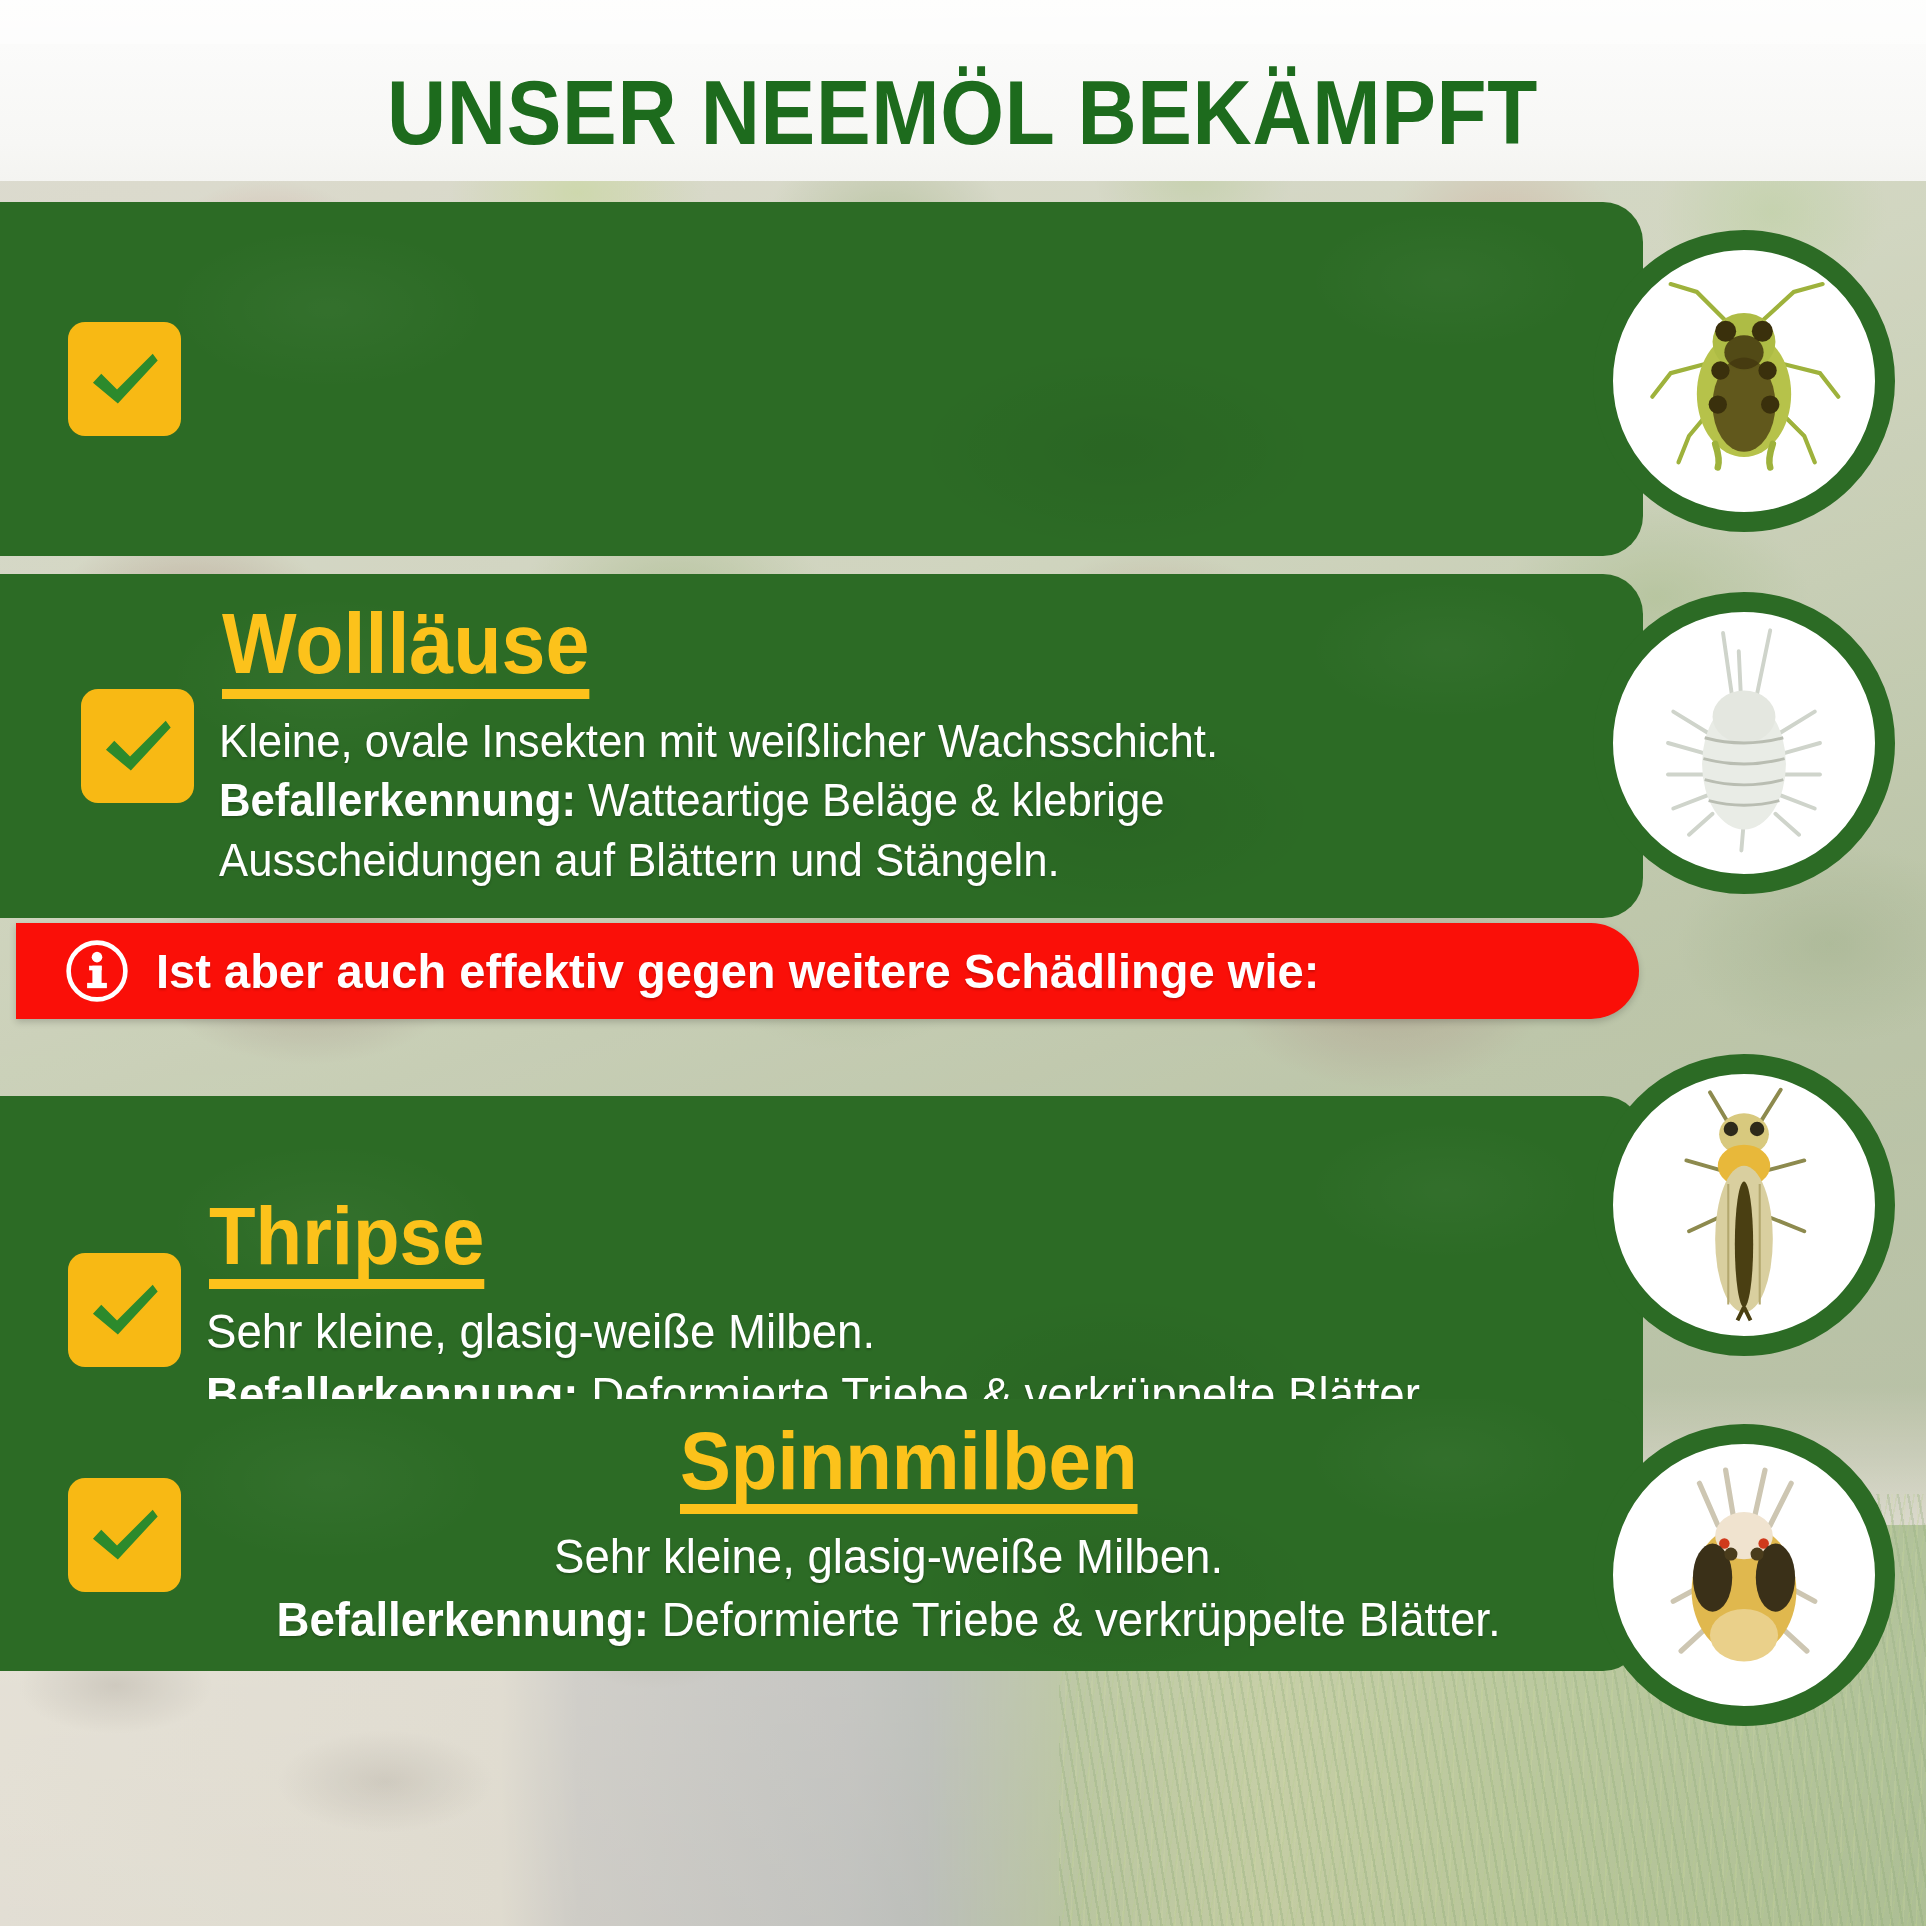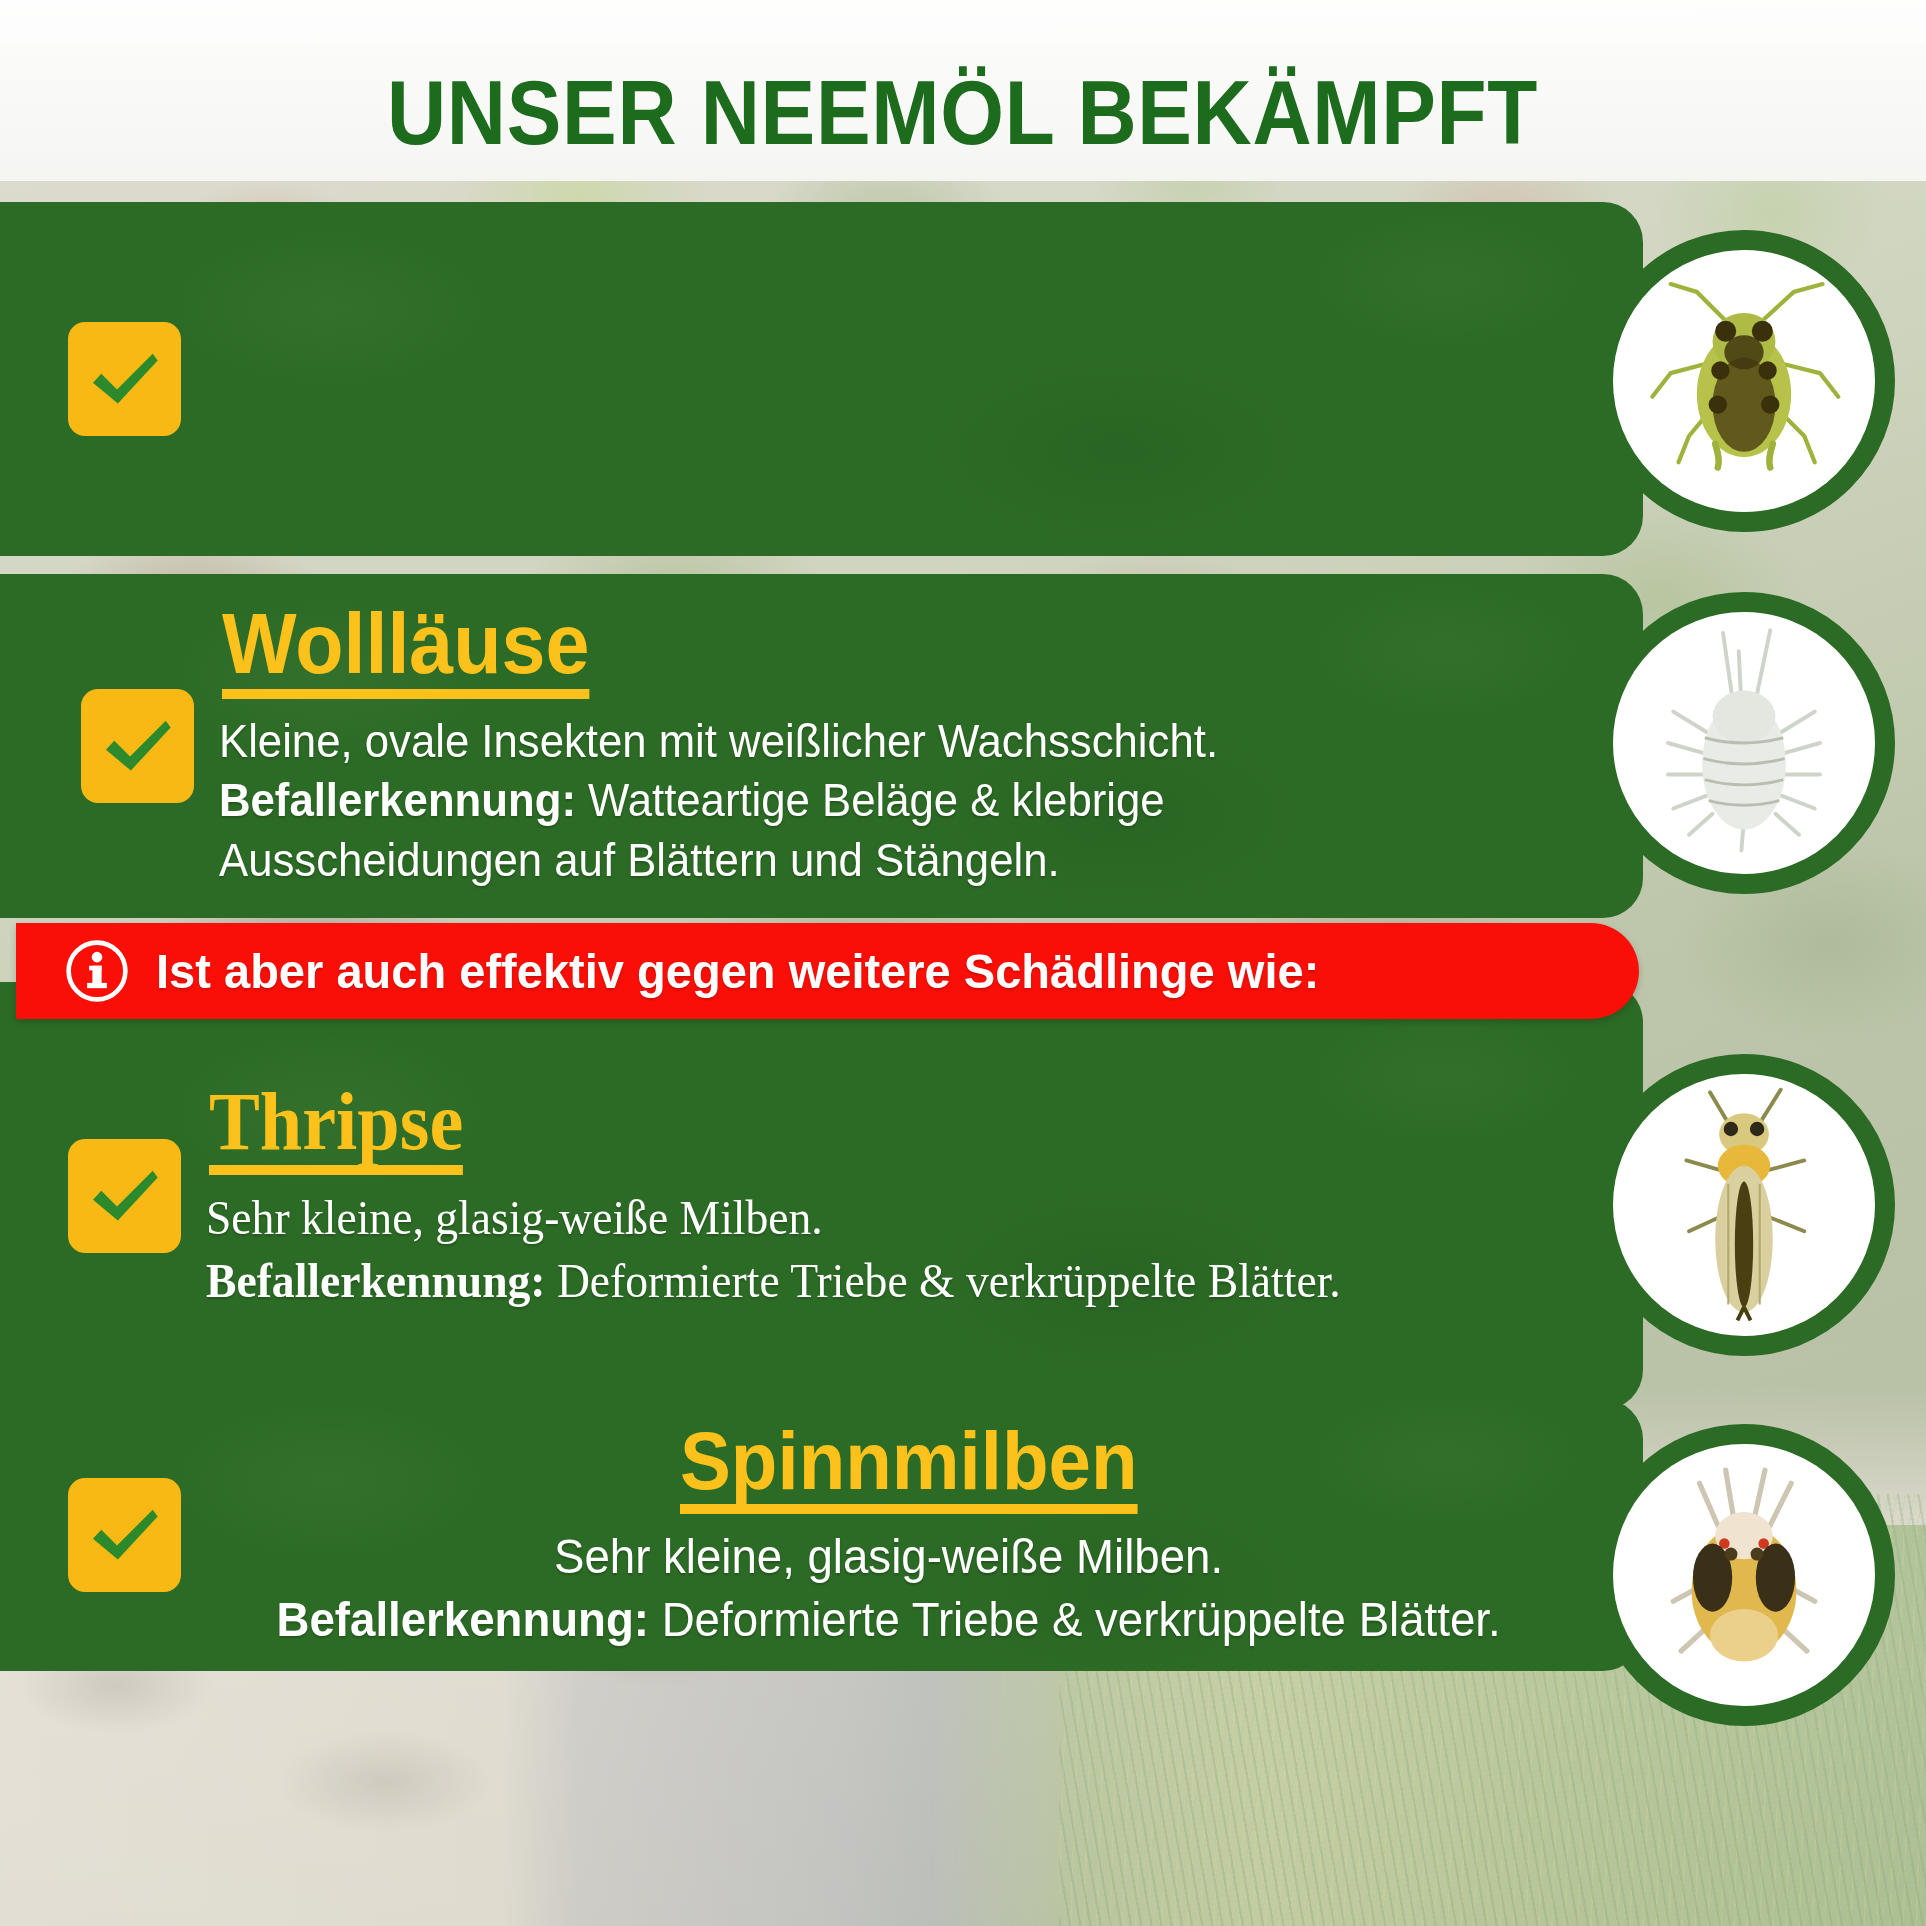--- a/index.html
+++ b/index.html
@@ -130,21 +130,21 @@
     position: absolute; inset: 0;
     background:
       radial-gradient(ellipse 231px 116px at 20% 30%, rgba(255,255,255,.035), transparent 70%),
       radial-gradient(ellipse 293px 146px at 68% 70%, rgba(0,0,0,.05), transparent 70%),
       radial-gradient(ellipse 200px 100px at 88% 22%, rgba(255,255,255,.03), transparent 70%);
     pointer-events: none;
   }
 
   .p1 { top: 202px;  height: 354px;  width: 1643px; border-radius: 0 40px 40px 0; }
   .p2 { top: 574px;  height: 344px;  width: 1643px; border-radius: 0 40px 40px 0; padding-left: 13px; }
-  .p3 { top: 982px; height: 428px;  width: 1643px; border-radius: 0 40px 40px 0; font-family: Liberation Serif, serif; }
+  .p3 { top: 1096px; height: 428px;  width: 1643px; border-radius: 0 40px 40px 0; }
   .p4 { top: 1399px; height: 272px;  width: 1643px; border-radius: 0 40px 40px 0; text-align: center; }
 
   .panel-inner {
     position: relative;
     height: 100%;
     display: flex;
     align-items: center;
     padding-left: 68px;
     z-index: 2;
   }

